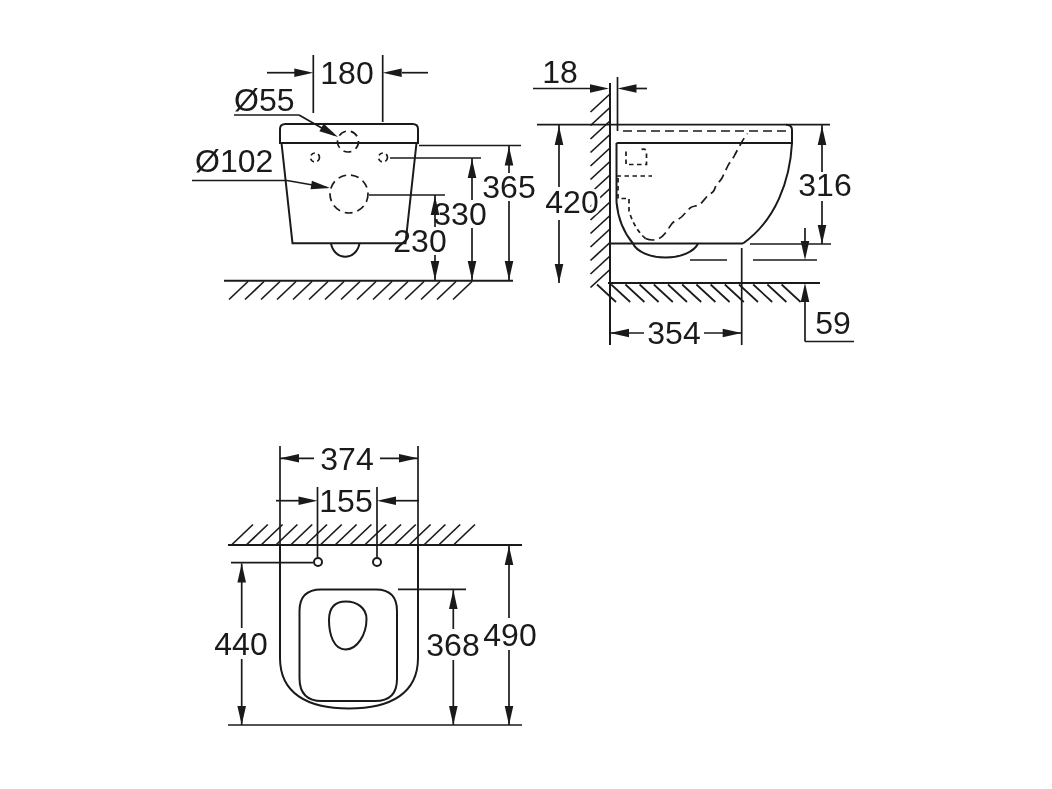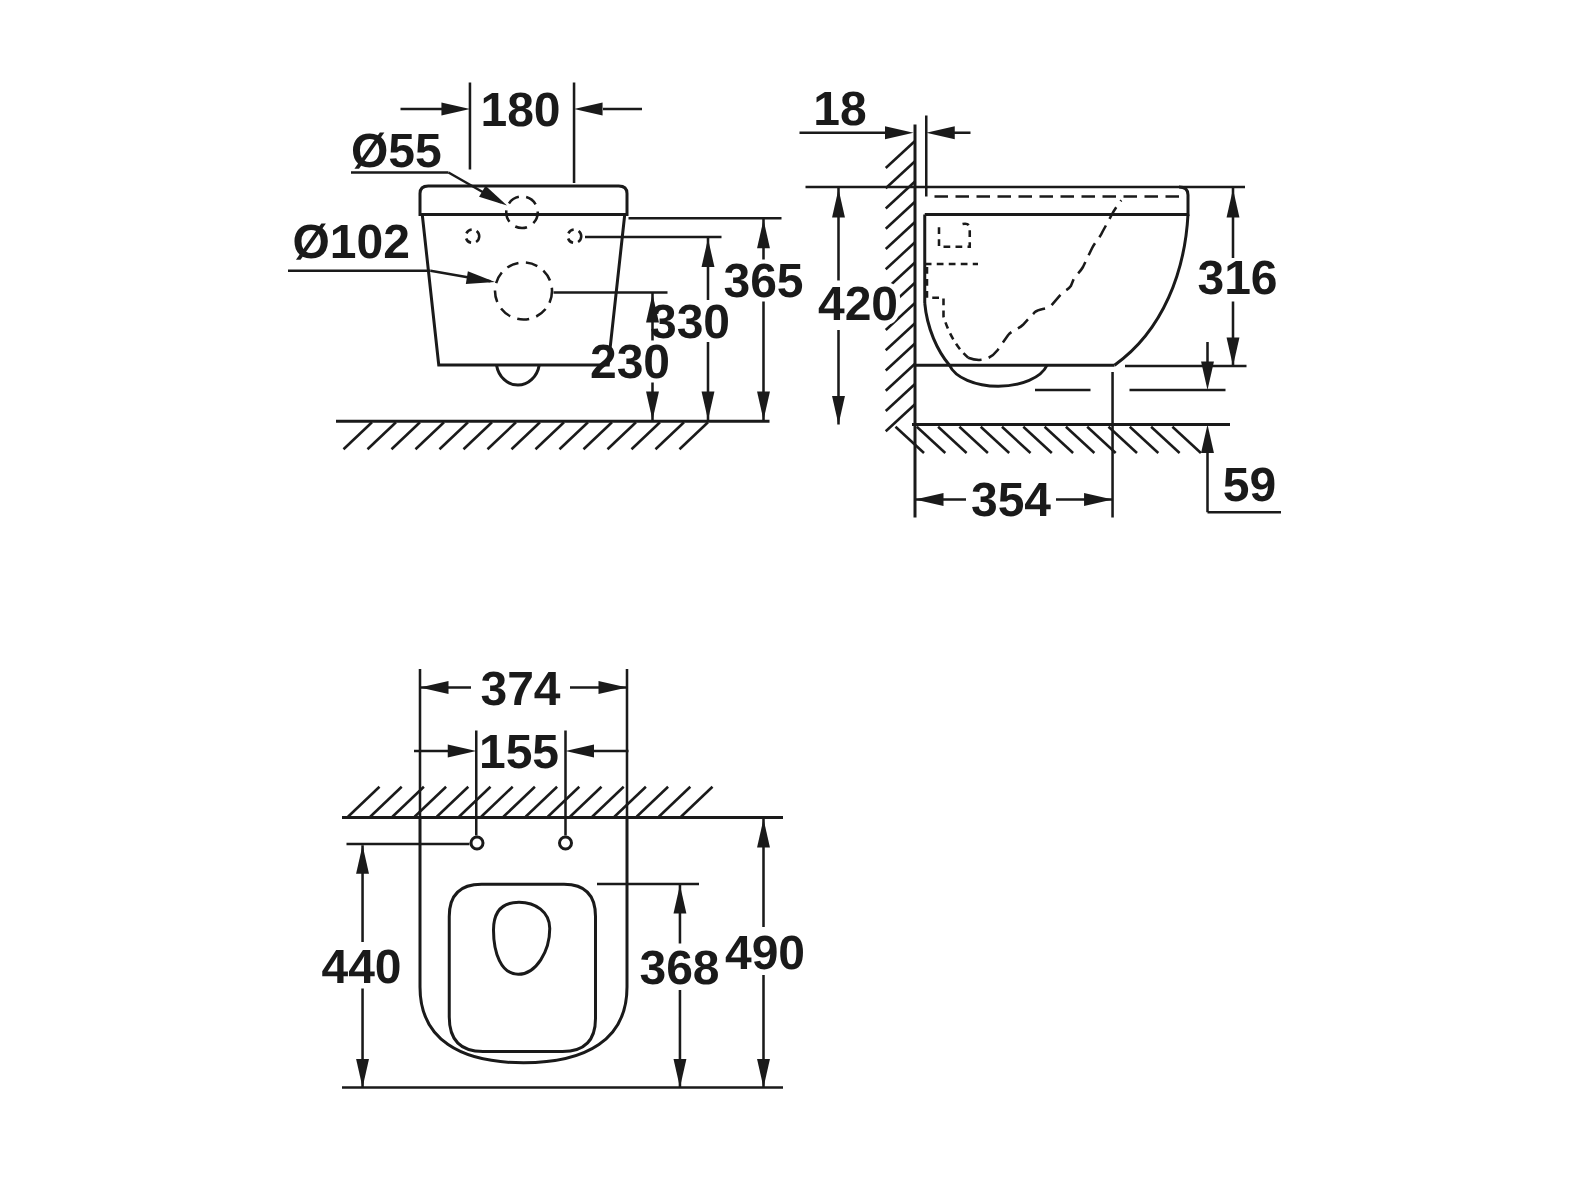--- a/index.html
+++ b/index.html
@@ -1,16 +1,16 @@
 <!DOCTYPE html>
 <html><head>
 <meta charset="utf-8">
 <style>
   html,body{margin:0;padding:0;background:#fff;}
-  .stage{position:relative;width:1052px;height:789px;background:#fff;overflow:hidden;font-weight:bold;}
+  .stage{position:relative;width:1052px;height:789px;background:#fff;overflow:hidden;}
   svg{display:block;}
   .ink{stroke:#1a1a1a;fill:none;stroke-width:2;}
   .thin{stroke:#1a1a1a;fill:none;stroke-width:1.7;}
   .hatch line{stroke:#1a1a1a;stroke-width:1.7;}
   .dash-big{stroke-dasharray:8,5;}
   .dash-sm{stroke-dasharray:4.5,3.5;}
   .dash-hid{stroke-dasharray:9,5;}
   .arrow{fill:#1a1a1a;stroke:none;}
   text{font-family:"Liberation Sans","DejaVu Sans",sans-serif;font-size:32px;fill:#1a1a1a;}
   .mid{text-anchor:middle;}

